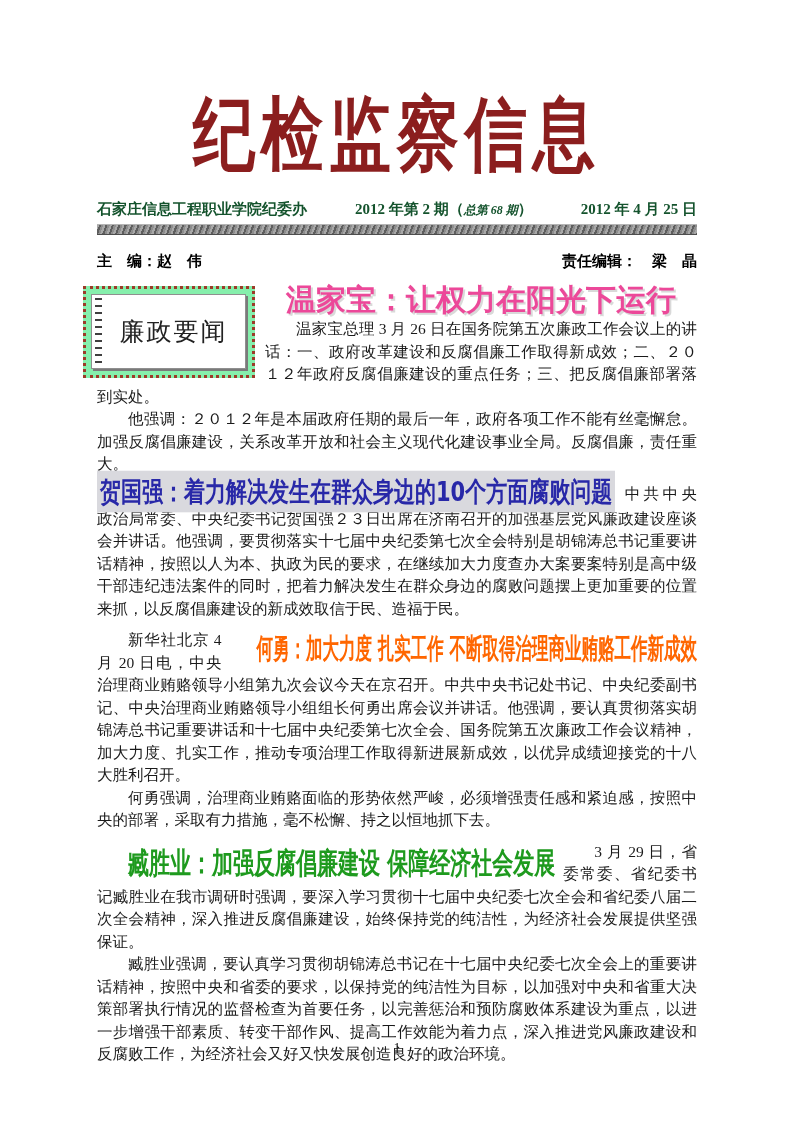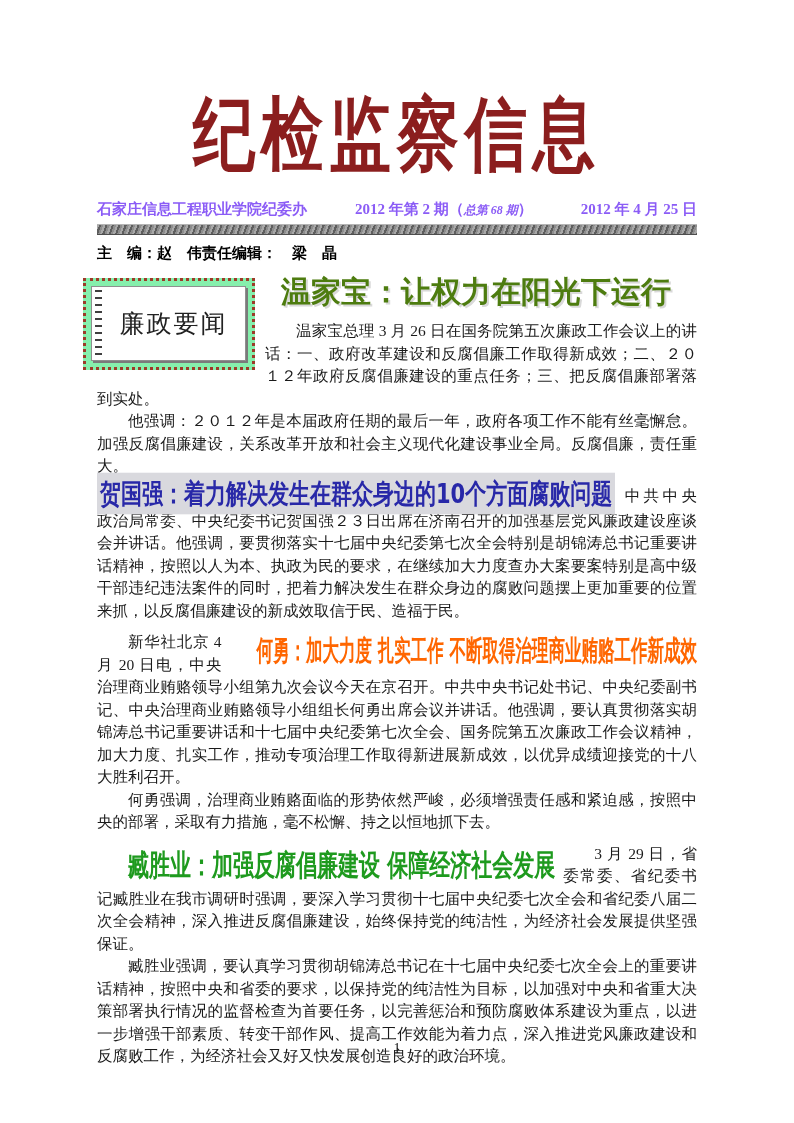--- a/index.html
+++ b/index.html
@@ -24,34 +24,34 @@
     letter-spacing:6px;
     line-height:100px;
     transform:scaleY(1.30);
     transform-origin:50% 60%;
     white-space:nowrap;
   }
   
   .masthead {
     display:flex; justify-content:space-between; align-items:baseline;
     margin-top:12px;
-    font-weight:bold; font-size:15px; color:#8b5cf6;
+    font-weight:bold; font-size:15px; color:#14532d;
     font-family:"Liberation Serif","DejaVu Serif",serif;
   }
   .issue-script { font-style:italic; font-weight:bold; font-size:12px; }
   
   .rule-bar {
     height:9px; margin-top:5px;
     background:repeating-linear-gradient(110deg,#a8a8a8 0 2px,#5e5e5e 2px 4px,#8d8d8d 4px 6px);
     border-top:1px solid #b5b5b5;
     border-bottom:1px solid #4d4d4d;
   }
   .editors {
-    display:flex; justify-content:flex-start;
-    margin-top:9px;
+    display:flex; justify-content:space-between;
+    margin-top:17px;
     font-weight:bold; font-size:15px; color:#000;
   }
   
   .content { margin-top:11px; }
   .para {
     margin:0; font-size:15.5px; line-height:22.5px;
     text-indent:2em; text-align:justify;
   }
   .no-indent { text-indent:0; }
   .gap-top { margin-top:9px; }
@@ -77,24 +77,24 @@
     position:absolute; left:3px; top:3px; bottom:3px; width:7px;
     background:repeating-linear-gradient(to bottom,#3f3f3f 0 2px,transparent 2px 7px);
   }
   .notebook-label {
     font-size:25px; letter-spacing:2px; color:#222;
     margin-left:10px; white-space:nowrap;
     font-family:"Liberation Serif","DejaVu Serif",serif;
   }
   
   .hl-red {
-    margin:10px; padding:0;
+    margin:0; padding:0;
     font-family:"DejaVu Sans","Liberation Sans",sans-serif;
     font-size:30px; line-height:36px; font-weight:bold;
-    color:#4d7c0f;
+    color:#ec4899;
     text-shadow:2px 2px 0 #d9d9d9;
     white-space:nowrap;
     text-align:center;
   }
   .hl-blue {
     display:inline-block;
     font-family:"DejaVu Sans","Liberation Sans",sans-serif;
     font-size:21px; line-height:32px; font-weight:bold;
     color:#2828A8;
     background:#d9d9de;

